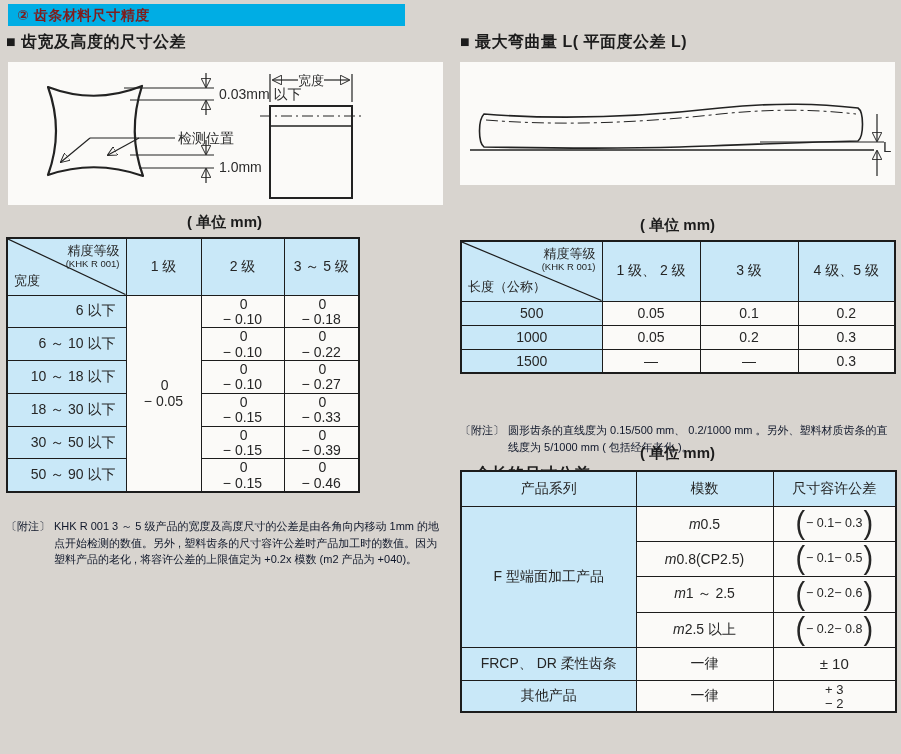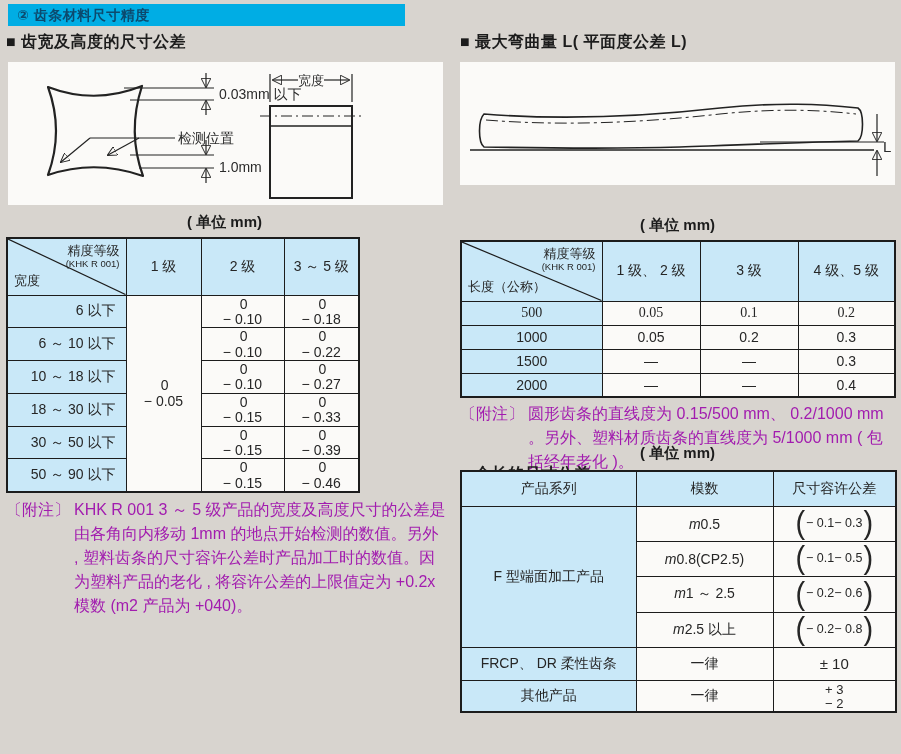--- a/index.html
+++ b/index.html
@@ -10,21 +10,21 @@
   #page{
     position:relative;
     width:901px;height:754px;
     background:#d8d4cf;
     overflow:hidden;
     color:#262626;
   }
   
   .banner{
     position:absolute;left:8px;top:4px;width:397px;height:22px;
-    background:#00ade4;color:#0c4a6e;
+    background:#00ade4;color:#7f1d1d;
     font-size:14px;font-weight:bold;line-height:22px;
     padding-left:9px;box-sizing:border-box;
     letter-spacing:.5px;
   }
   .h2{
     position:absolute;font-size:16px;font-weight:bold;color:#1c1c1c;letter-spacing:.5px;
   }
   .unit{
     position:absolute;font-size:15px;font-weight:bold;color:#1c1c1c;text-align:center;
   }
@@ -46,21 +46,21 @@
   .corner-sub{font-size:9.5px;display:block;}
   .corner-bot{position:absolute;bottom:5px;left:6px;font-size:13px;}
   
   .tol2{display:inline-flex;flex-direction:column;align-items:flex-start;font-size:14px;line-height:1.1;text-align:left;}
   .tol2 .t{margin-left:17px;}
   
   .ptol{display:inline-flex;align-items:center;justify-content:center;line-height:1;}
   .ptol .par{font-size:29px;font-weight:400;transform:scaleY(1.05);padding:0 1px;}
   .ptol .stk{display:inline-flex;align-items:flex-start;font-size:12.5px;line-height:1.25;}
   
-  .note{position:absolute;display:flex;font-size:16px;line-height:1.5;color:#a21caf;}
+  .note{position:absolute;display:flex;font-size:11px;line-height:1.5;color:#0f172a;margin-top:20px;}
   .note .nl{flex:0 0 auto;white-space:nowrap;margin-right:4px;}
   .note .nt{flex:1 1 auto;}
   
   .dsvg line,.dsvg path,.dsvg rect{stroke:#222;fill:none;}
   .dsvg text{fill:#2b2b2b;stroke:none;font-family:"Liberation Sans","DejaVu Sans",sans-serif;}
 </style>
 </head>
 <body>
 
 <div id="page">
@@ -248,43 +248,37 @@
         <svg class="diag">
               <line x1="0" y1="0" x2="100%" y2="100%" stroke="#1c1c1c" stroke-width="1.2"></line>
             </svg>
         <span class="corner-top"><span>精度等级</span><span class="corner-sub">(KHK R 001)</span></span>
         <span class="corner-bot">长度（公称）</span>
       </th>
       <th class="blue cell-c">1 级、 2 级</th>
       <th class="blue cell-c">3 级</th>
       <th class="blue cell-c">4 级、5 级</th>
     </tr>
-    <tr style="height:24px;font-family:Liberation Serif, serif;">
+    <tr style="height:24px;">
       <td class="blue cell-c">500</td>
       <td class="cell-c">0.05</td>
       <td class="cell-c">0.1</td>
       <td class="cell-c">0.2</td>
     </tr>
     <tr style="height:24px;">
       <td class="blue cell-c">1000</td>
       <td class="cell-c">0.05</td>
       <td class="cell-c">0.2</td>
       <td class="cell-c">0.3</td>
     </tr>
     <tr style="height:24px;">
       <td class="blue cell-c">1500</td>
       <td class="cell-c">—</td>
       <td class="cell-c">—</td>
       <td class="cell-c">0.3</td>
-    </tr>
-    <tr style="height:24px;">
-      <td class="blue cell-c">2000</td>
-      <td class="cell-c">—</td>
-      <td class="cell-c">—</td>
-      <td class="cell-c">0.4</td>
     </tr>
   </tbody>
     </table>
 
   <div class="note" style="left:460px;top:402px;width:437px;">
     <span class="nl">〔附注〕</span>
     <span class="nt">圆形齿条的直线度为 0.15/500 mm、 0.2/1000 mm 。另外、塑料材质齿条的直线度为 5/1000 mm ( 包括经年老化 )。</span>
   </div>
 
   <div class="h2" style="left:460px;top:464px;">■ 全长的尺寸公差</div>

